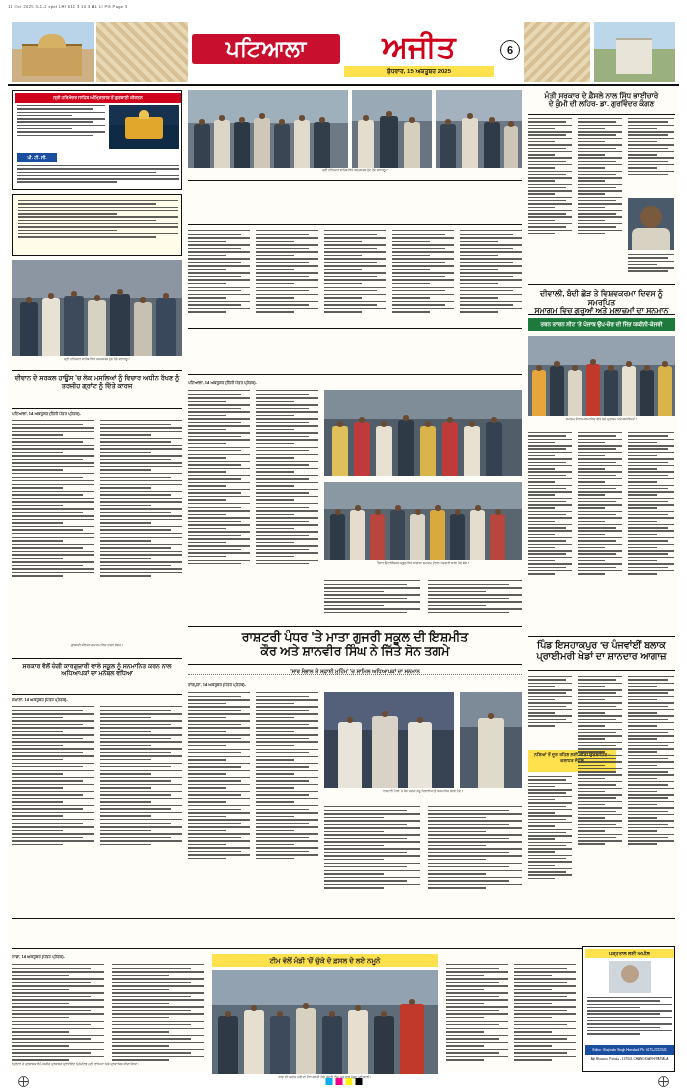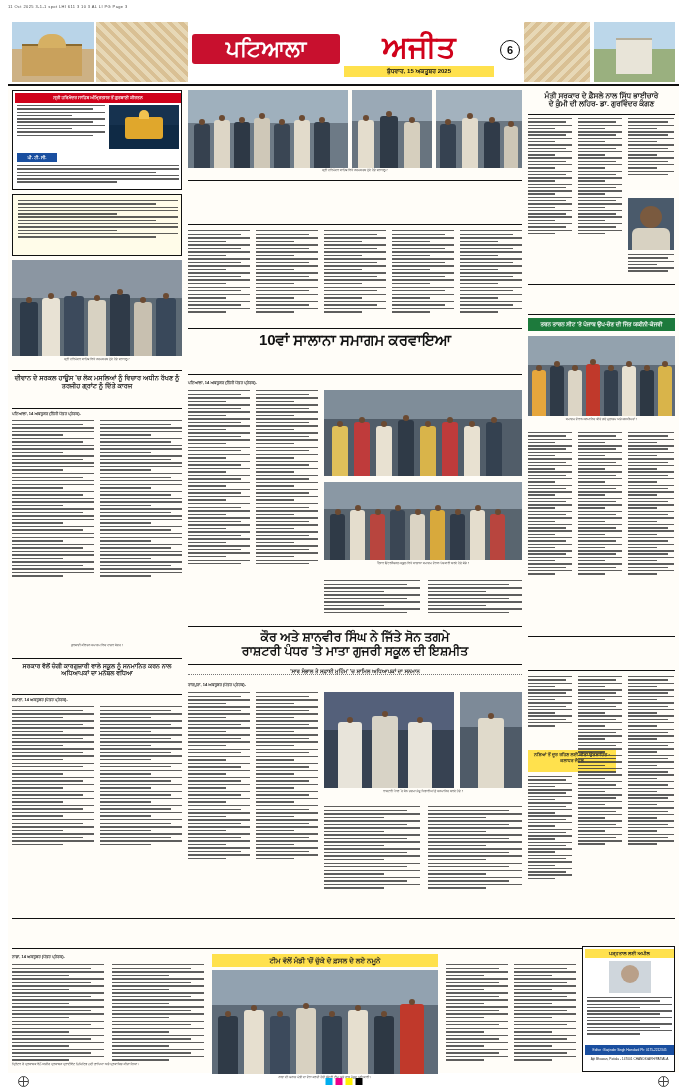--- a/index.html
+++ b/index.html
@@ -654,20 +654,24 @@
     <div class="tx tight" style="left:620px;top:236px;width:46px;height:24px;">
       <div class="l w"></div>
         <div class="l m"></div>
         <div class="l w"></div>
         <div class="l s"></div>
       <div class="l w"></div>
         <div class="l m"></div>
     </div>
 
     <div class="rule" style="left:520px;top:266px;width:147px;height:1px;"></div>
+    <div class="blk hdl" style="left:520px;top:272px;width:147px;font-size:7.8px;">
+      <div>ਦੀਵਾਲੀ, ਬੰਦੀ ਛੋੜ ਤੇ ਵਿਸ਼ਵਕਰਮਾ ਦਿਵਸ ਨੂੰ ਸਮਰਪਿਤ</div>
+      <div>ਸਮਾਗਮ ਵਿਚ ਗੁਰੂਆਂ ਅਤੇ ਮੁਲਾਜ਼ਮਾਂ ਦਾ ਸਨਮਾਨ</div>
+    </div>
     <div class="rule" style="left:520px;top:296px;width:147px;height:1px;"></div>
     <div class="blk greenbar sub" style="left:520px;top:300px;width:147px;height:13px;font-size:5.6px;line-height:13px;">ਤਰਨ ਤਾਰਨ ਸੀਟ 'ਤੇ ਪੰਜਾਬ ਉਪ-ਚੋਣ ਦੀ ਜਿੱਤ ਯਕੀਨੀ-ਕੇਜਰੀ</div>
 
     <div class="photo" style="left:520px;top:318px;width:147px;height:80px;background:#6e7a86;">
       <div class="sky" style="background:#93a2ae;height:36%;"></div>
       <div class="grd" style="background:#5f6b77;height:64%;"></div>
       <div class="ppl">
         <div class="p" style="left:4px;width:14px;height:46px;background:#e6a63c;">
             <i></i>
           </div>
@@ -830,21 +834,20 @@
         <div class="l w"></div>
         <div class="l s"></div>
       <div class="l w"></div>
         <div class="l m"></div>
         <div class="l w"></div>
         <div class="l s"></div>
     </div>
 
     <div class="rule" style="left:180px;top:310px;width:334px;height:1.2px;"></div>
     <div class="blk hdl" style="left:180px;top:314px;width:334px;font-size:15px;">
-      <div>10ਵਾਂ ਸਾਲਾਨਾ ਸਮਾਗਮ ਕਰਵਾਇਆ</div>
     </div>
     <div class="rule" style="left:180px;top:356px;width:334px;height:1.2px;"></div>
 
     <div class="blk" style="left:180px;top:362px;width:100px;font-size:4px;font-weight:bold;color:#222;">ਪਟਿਆਲਾ, 14 ਅਕਤੂਬਰ (ਨਿੱਜੀ ਪੱਤਰ ਪ੍ਰੇਰਕ)-</div>
     <div class="tx" style="left:180px;top:372px;width:62px;height:230px;">
       <div class="l w"></div>
         <div class="l m"></div>
         <div class="l w"></div>
         <div class="l s"></div>
       <div class="l w"></div>
@@ -1032,22 +1035,22 @@
       <div class="l w"></div>
         <div class="l m"></div>
         <div class="l w"></div>
         <div class="l s"></div>
       <div class="l w"></div>
         <div class="l m"></div>
     </div>
 
     <div class="rule" style="left:180px;top:608px;width:334px;height:1.2px;"></div>
     <div class="blk hdl" style="left:180px;top:612px;width:334px;font-size:12.5px;">
+      <div>ਰਾਸ਼ਟਰੀ ਪੰਧਰ 'ਤੇ ਮਾਤਾ ਗੁਜਰੀ ਸਕੂਲ ਦੀ ਇਸ਼ਮੀਤ</div>
       <div>ਕੌਰ ਅਤੇ ਸ਼ਾਨਵੀਰ ਸਿੰਘ ਨੇ ਜਿੱਤੇ ਸੋਨ ਤਗਮੇ</div>
-      <div>ਰਾਸ਼ਟਰੀ ਪੰਧਰ 'ਤੇ ਮਾਤਾ ਗੁਜਰੀ ਸਕੂਲ ਦੀ ਇਸ਼ਮੀਤ</div>
     </div>
     <div class="rule" style="left:180px;top:646px;width:334px;height:1.2px;"></div>
     <div class="blk sub dotted" style="left:180px;top:650px;width:334px;font-size:5.4px;">'ਸਾਰ ਸੰਭਾਲ ਤੇ ਸਫ਼ਾਈ ਮੁਹਿੰਮ' 'ਚ ਸ਼ਾਮਿਲ ਅਧਿਆਪਕਾਂ ਦਾ ਸਨਮਾਨ</div>
 
     <div class="blk" style="left:180px;top:664px;width:110px;font-size:4px;font-weight:bold;color:#222;">ਰਾਜਪੁਰਾ, 14 ਅਕਤੂਬਰ (ਪੱਤਰ ਪ੍ਰੇਰਕ)-</div>
     <div class="tx" style="left:180px;top:674px;width:62px;height:222px;">
       <div class="l w"></div>
         <div class="l m"></div>
         <div class="l w"></div>
         <div class="l s"></div>
@@ -1219,20 +1222,24 @@
         <div class="l m"></div>
         <div class="l w"></div>
         <div class="l s"></div>
       <div class="l w"></div>
         <div class="l m"></div>
         <div class="l w"></div>
         <div class="l s"></div>
     </div>
 
     <div class="rule" style="left:520px;top:618px;width:147px;height:1px;"></div>
+    <div class="blk hdl" style="left:520px;top:622px;width:147px;font-size:9.6px;">
+      <div>ਪਿੰਡ ਇਸਹਾਕਪੁਰ 'ਚ ਪੰਜਵਾਂਈਂ ਬਲਾਕ</div>
+      <div>ਪ੍ਰਾਈਮਰੀ ਖੇਡਾਂ ਦਾ ਸ਼ਾਨਦਾਰ ਆਗਾਜ਼</div>
+    </div>
     <div class="rule" style="left:520px;top:652px;width:147px;height:1px;"></div>
     <div class="tx tight" style="left:520px;top:658px;width:44px;height:70px;">
       <div class="l w"></div>
         <div class="l m"></div>
         <div class="l w"></div>
         <div class="l s"></div>
       <div class="l w"></div>
         <div class="l m"></div>
         <div class="l w"></div>
         <div class="l s"></div>

